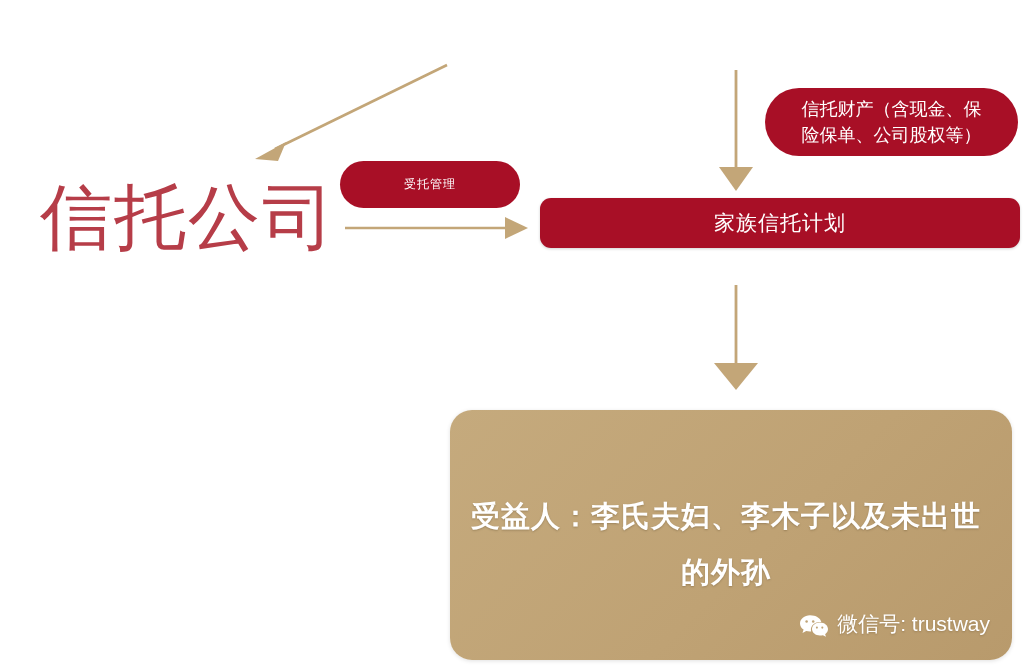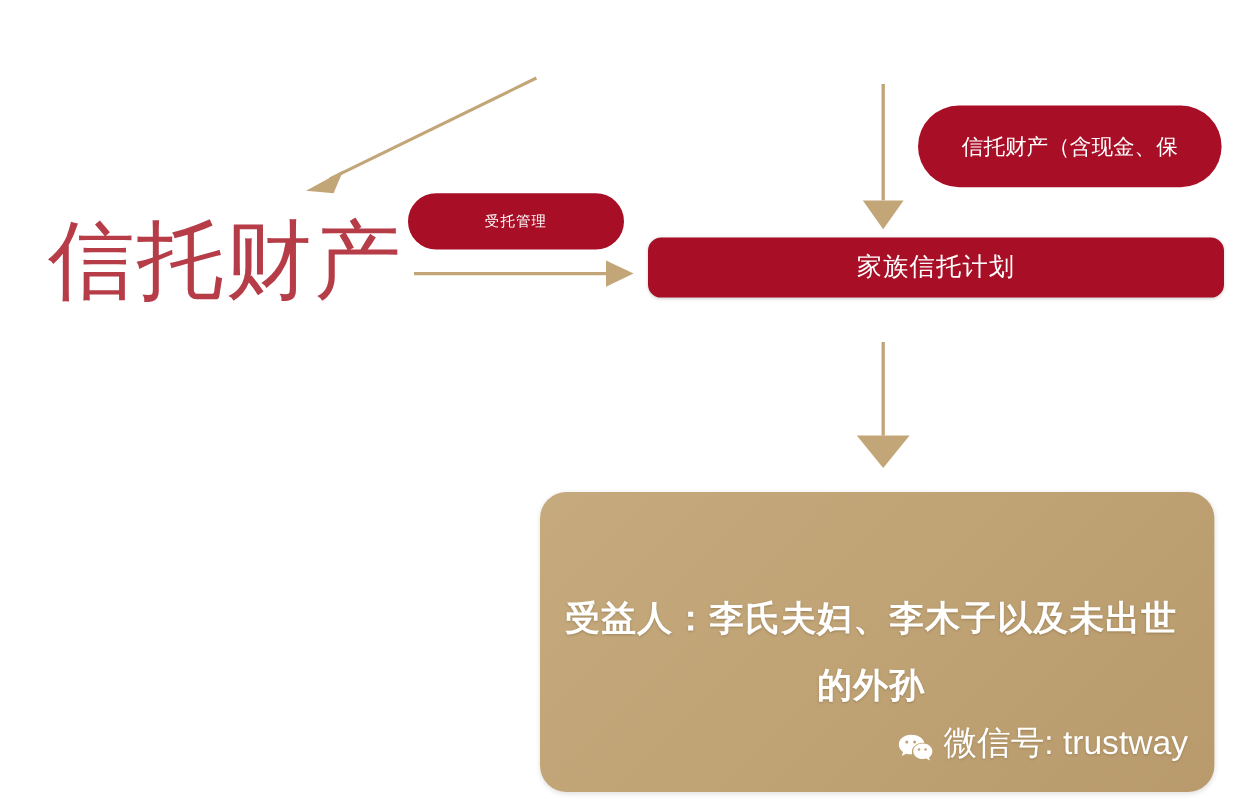--- a/index.html
+++ b/index.html
@@ -133,24 +133,24 @@
     letter-spacing: 1px;
     text-shadow: 0 1px 2px rgba(90,70,40,0.35);
   }
 
   
   #watermark {
     position: absolute;
     right: 22px;
     bottom: 22px;
     display: flex;
-    align-items: center;
+    align-items: flex-end;
     gap: 8px;
     color: #ffffff;
-    font-size: 28px;
+    font-size: 21px;
     text-shadow: 0 1px 2px rgba(90,70,40,0.3);
   }
   #watermark .wechat-icon {
     display: inline-block;
     width: 30px;
     height: 24px;
   }
 
   
   #arrow-layer {
@@ -187,29 +187,30 @@
     <g>
       <line x1="736" y1="285" x2="736" y2="363" stroke="#c3a678" stroke-width="2.8"></line>
       <polygon points="714,363 758,363 736,390" fill="#c3a678"></polygon>
     </g>
   </svg>
 
 
   <div id="trust-property-pill" class="node pill-red">
     <span class="pill-text">
       <span>信托财产（含现金、保</span><br>
+      <span>险保单、公司股权等）</span>
     </span>
   </div>
 
   <div id="manage-pill" class="node pill-red">
     <span>受托管理</span>
   </div>
 
   <div id="trust-company-label">
-    <span>信托财产</span>
+    <span>信托公司</span>
   </div>
 
   <div id="trust-plan-box" class="node box-red">
     <span>家族信托计划</span>
   </div>
 
   <div id="beneficiary-box" class="node">
     <div id="beneficiary-text">受益人：李氏夫妇、李木子以及未出世的外孙</div>
 
     <div id="watermark">

